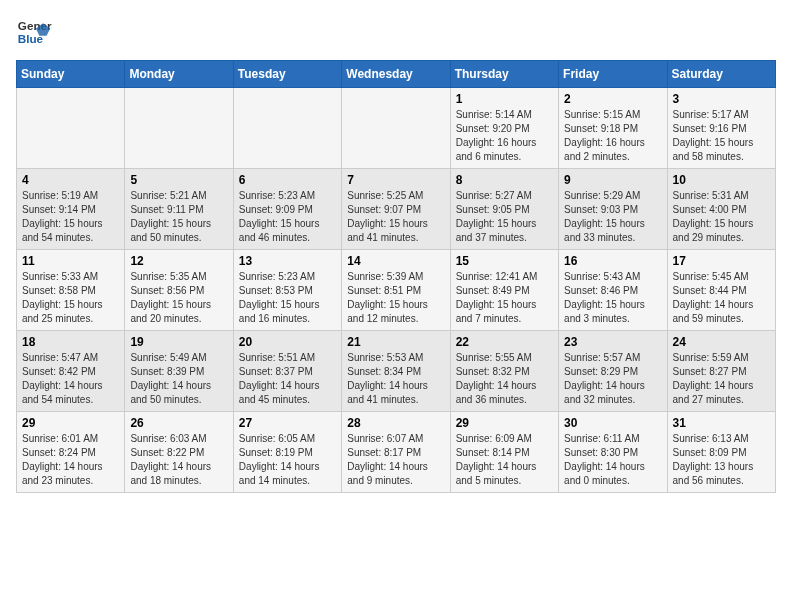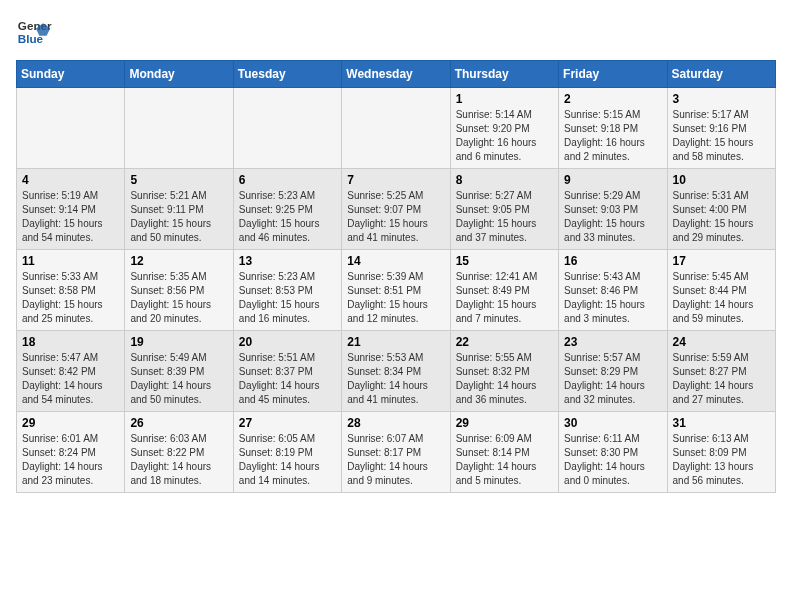--- a/index.html
+++ b/index.html
@@ -149,21 +149,21 @@
         <td>
           <div class="day-num">5</div>
           <div class="day-info">Sunrise: 5:21 AM
 Sunset: 9:11 PM
 Daylight: 15 hours
 and 50 minutes.</div>
         </td>
         <td>
           <div class="day-num">6</div>
           <div class="day-info">Sunrise: 5:23 AM
-Sunset: 9:25 PM
+Sunset: 9:09 PM
 Daylight: 15 hours
 and 46 minutes.</div>
         </td>
         <td>
           <div class="day-num">7</div>
           <div class="day-info">Sunrise: 5:25 AM
 Sunset: 9:07 PM
 Daylight: 15 hours
 and 41 minutes.</div>
         </td>

